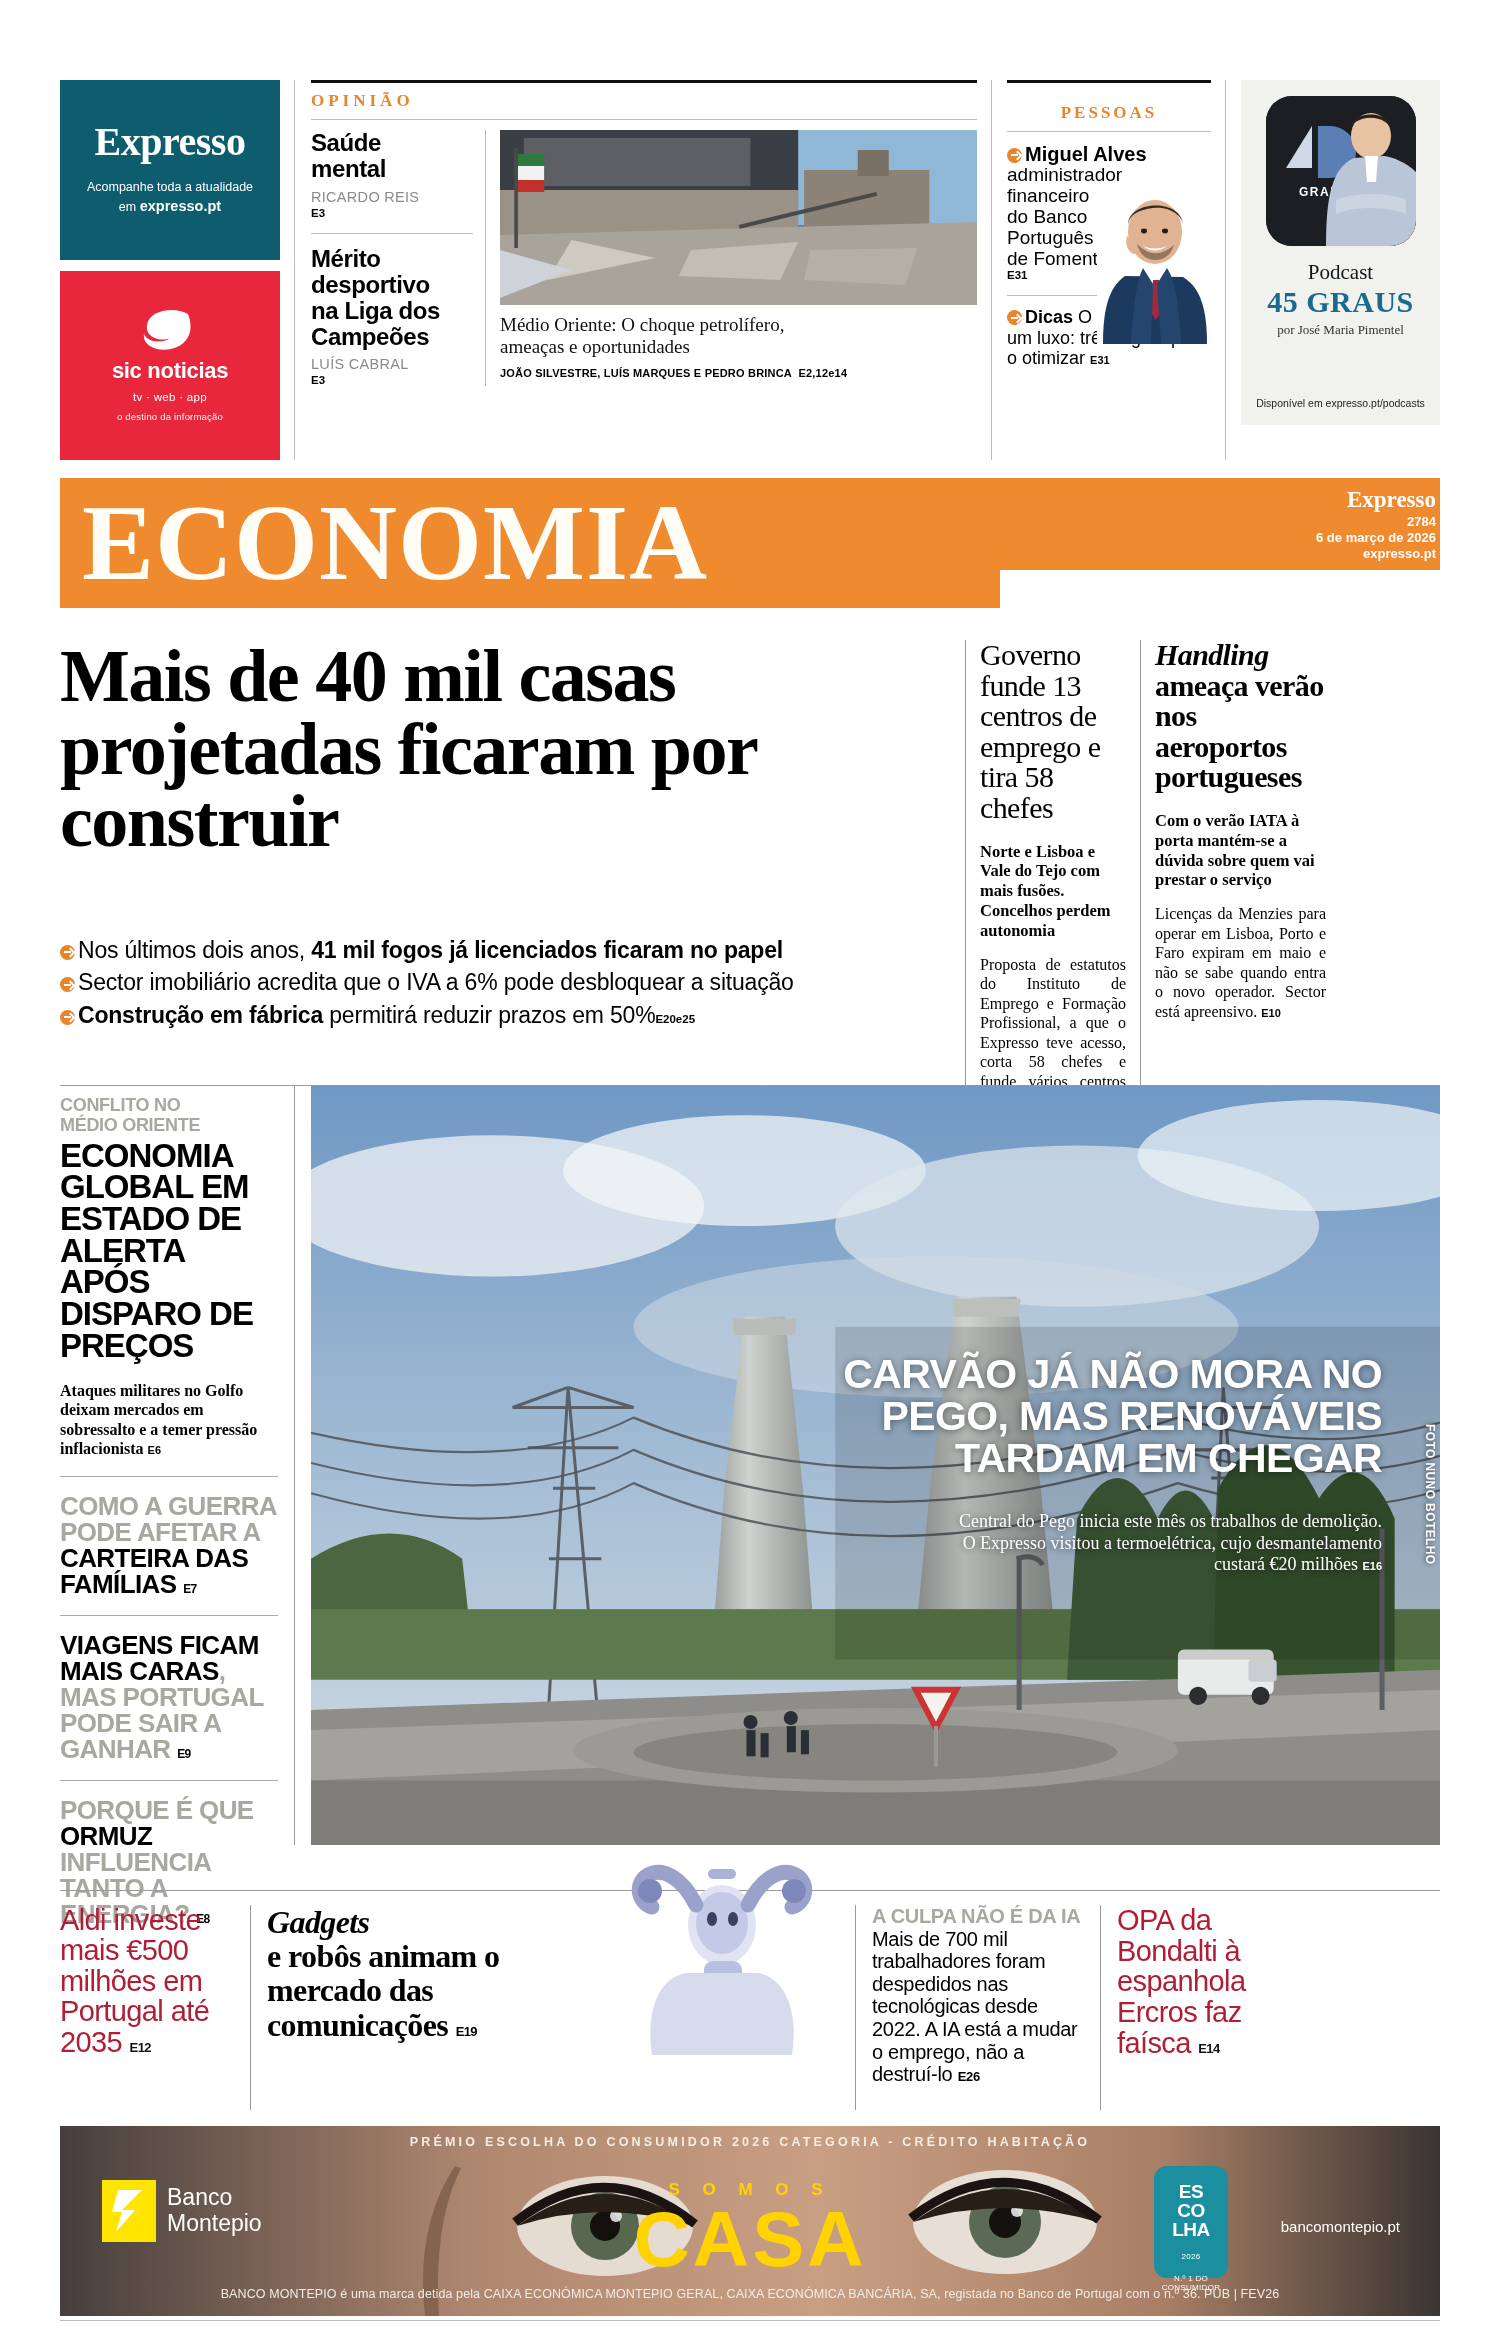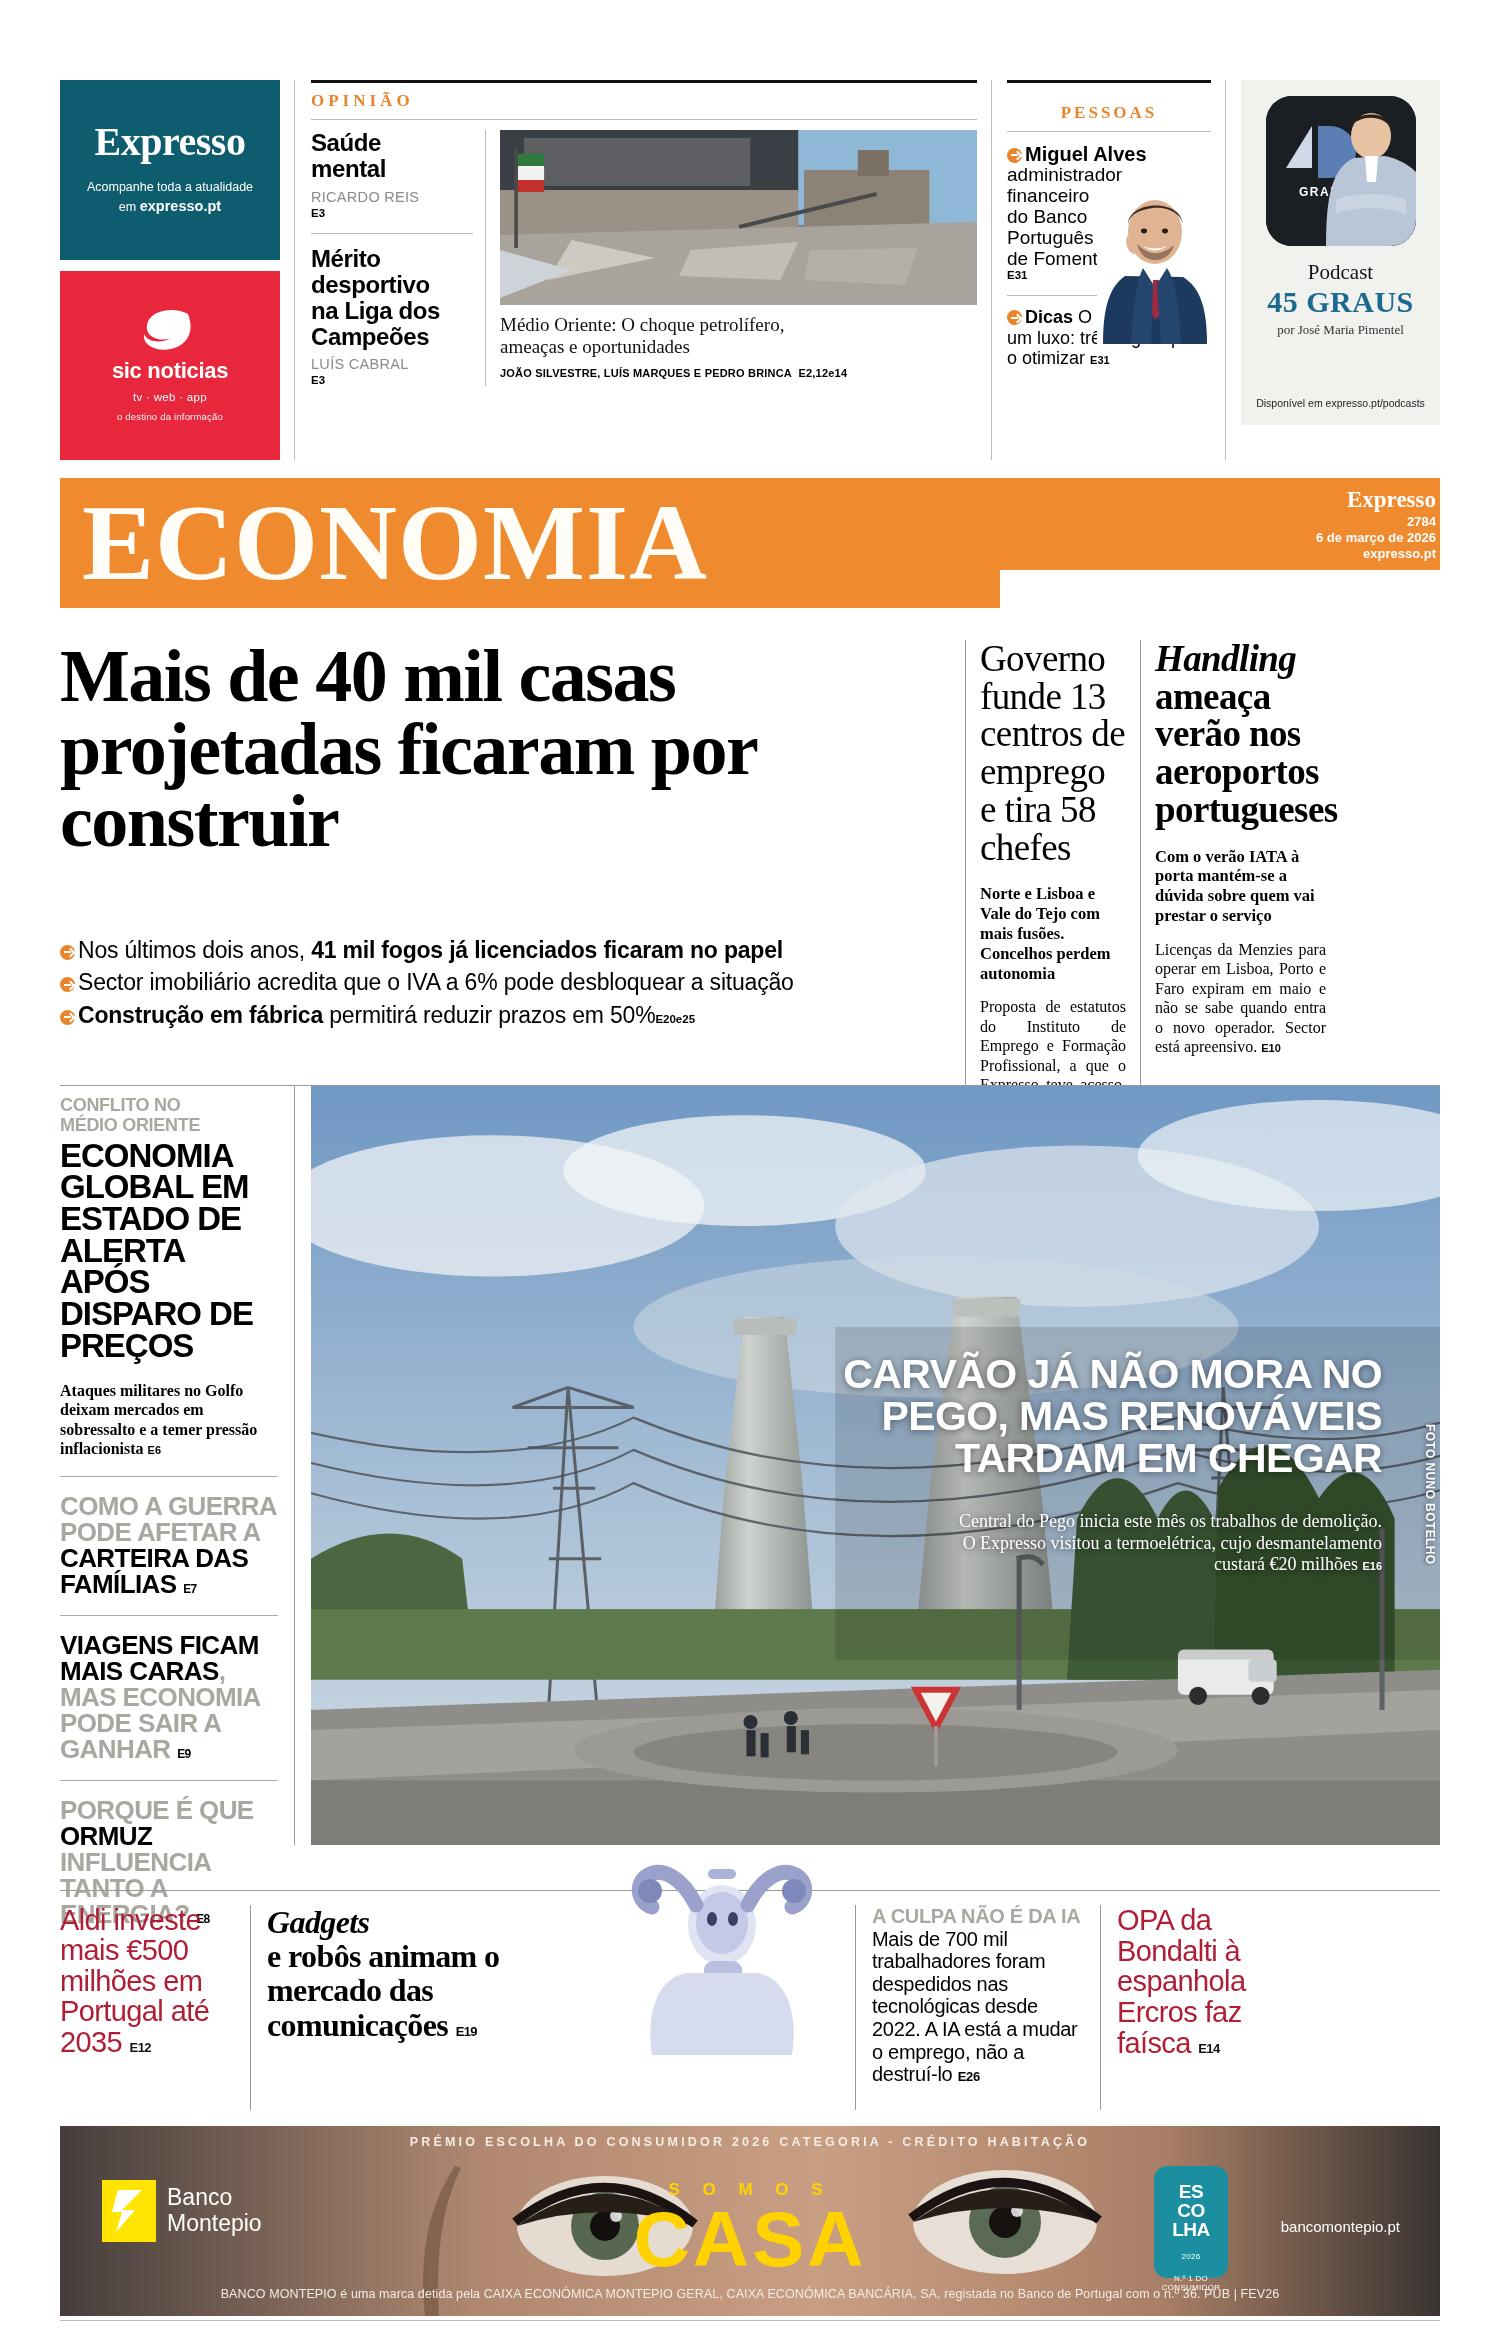--- a/index.html
+++ b/index.html
@@ -95,21 +95,21 @@
   .lead-main { width:905px; padding-right:20px; }
   .lead-head { font-family:"Liberation Serif",serif; font-weight:bold; font-size:74px;
                line-height:.98; letter-spacing:-1.5px; }
   .bullets { margin-top:76px; }
   .bullet { font-size:23px; line-height:1.42; letter-spacing:-0.2px;}
   .bullet b { font-weight:bold; }
   .bullet .pg { font-size:11.5px; font-weight:bold; letter-spacing:0; }
 
   .lead-col { width:175px; border-left:1px solid #999; padding:0 14px; }
   .lead-col.last { width:200px; }
-  .col-head { font-family:"Liberation Serif",serif; font-size:37px; line-height:1.02; letter-spacing:-.6px;}
+  .col-head { font-family:"Liberation Serif",serif; font-size:30px; line-height:1.02; letter-spacing:-.6px;}
   .col-head i { font-style:italic; font-weight:bold; }
   .col-head.bold { font-weight:bold; }
   .col-sub { font-family:"Liberation Serif",serif; font-weight:bold; font-size:16.5px;
              line-height:1.2; margin-top:18px; }
   .col-text { font-family:"Liberation Serif",serif; font-size:16px; line-height:1.22; margin-top:14px;
               text-align:justify;}
   .col-text .pg { font-family:"Liberation Sans",sans-serif; font-size:11px; font-weight:bold;}
 
   
   .mid { position:absolute; left:60px; top:1085px; width:1380px; height:760px;
@@ -383,21 +383,21 @@
         <span>Ataques militares no Golfo deixam mercados em sobressalto e a temer pressão inflacionista</span> <span class="pg">E6</span>
       </div>
 
       <div class="mid-div"></div>
       <div class="cond-sm">
         <span class="grey">COMO A GUERRA PODE AFETAR A </span><span>CARTEIRA DAS FAMÍLIAS</span><span class="grey"></span> <span class="pg">E7</span>
       </div>
 
       <div class="mid-div"></div>
       <div class="cond-sm">
-        <span>VIAGENS FICAM MAIS CARAS</span><span class="grey">, MAS ECONOMIA PODE SAIR A GANHAR</span> <span class="pg">E9</span>
+        <span>VIAGENS FICAM MAIS CARAS</span><span class="grey">, MAS PORTUGAL PODE SAIR A GANHAR</span> <span class="pg">E9</span>
       </div>
 
       <div class="mid-div"></div>
       <div class="cond-sm">
         <span class="grey">PORQUE É QUE </span><span>ORMUZ</span><span class="grey"> INFLUENCIA TANTO A ENERGIA?</span> <span class="pg">E8</span>
       </div>
     </div>
 
     <div class="mid-photo">
       <svg viewBox="0 0 1120 755" width="100%" height="100%" preserveAspectRatio="xMidYMid slice" aria-hidden="true">

